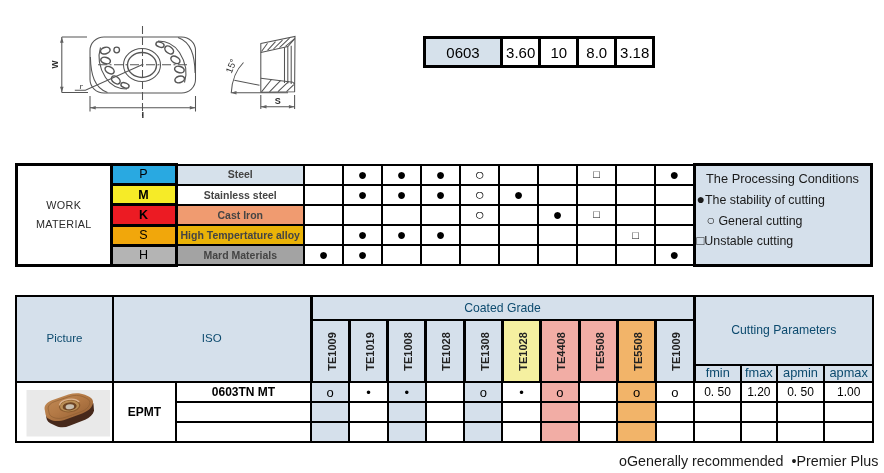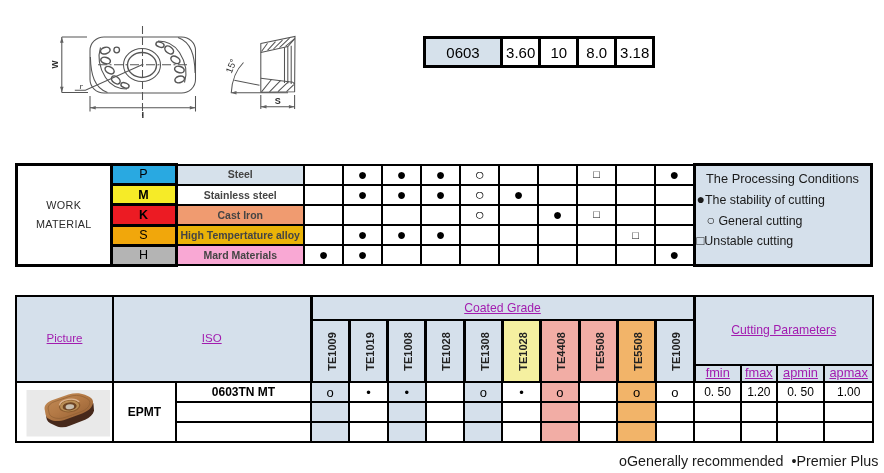--- a/index.html
+++ b/index.html
@@ -23,21 +23,21 @@
   .mat{font-size:10.5px;color:#444;font-weight:bold;}
   .dotc{font-size:16px;}
   .sq{font-size:11px;}
   #legend{background:#D5E0EB;text-align:left;vertical-align:top;}
   #legend div{font-size:12.4px;color:#1a1a1a;line-height:20px;white-space:nowrap;}
 
   
   #bottab{left:15px;top:295px;width:858px;}
   #bottab td{border:2px solid #000;border-left-width:2.5px;border-right-width:2.5px;}
   .blu{background:#D5E0EB;}
-  .hdr{font-size:11.5px;color:#a21caf;text-decoration:underline;}
+  .hdr{font-size:11.5px;color:#0c4a6e;}
   .gr{font-weight:bold;font-size:11px;color:#222;border-left-width:3px !important;border-right-width:3px !important;}
   .gr span{display:inline-block;transform:rotate(-90deg);white-space:nowrap;}
   .pm{font-size:12px;font-weight:bold;}
   .mk{font-size:13px;font-weight:normal;}
   .val{font-size:12px;}
   .ph{font-size:12.8px;}
   .yel{background:#F5F0A0;}
   .pnk{background:#F2ADA5;}
   .org{background:#F2B469;}
   #note{will-change:transform;font-size:14.3px;color:#1a1a1a;white-space:nowrap;}
@@ -201,21 +201,21 @@
         <td class="dotc">●</td>
         <td></td>
         <td></td>
         <td></td>
         <td></td>
         <td class="sq">□</td>
         <td></td>
   </tr>
   <tr>
     <td class="lt" style="background:#B4B4B4">H</td>
-    <td class="mat" style="background:#f9a8d4">Mard Materials</td>
+    <td class="mat" style="background:#a3a3a3">Mard Materials</td>
     <td class="dotc">●</td>
         <td class="dotc">●</td>
         <td></td>
         <td></td>
         <td></td>
         <td></td>
         <td></td>
         <td></td>
         <td></td>
         <td class="dotc">●</td>

